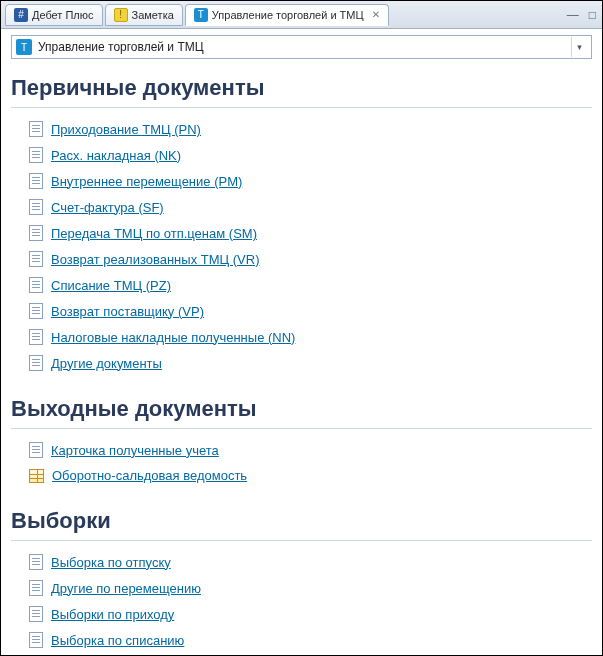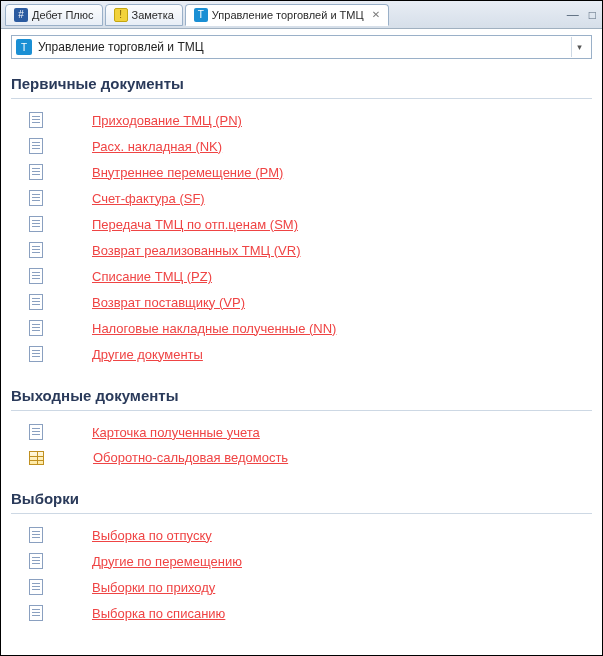--- a/index.html
+++ b/index.html
@@ -79,38 +79,37 @@
   display: flex; align-items: center; justify-content: center;
   color: #555;
   font-size: 9px;
 }
 .content {
   padding: 0 10px 10px 10px;
   height: calc(656px - 28px - 40px);
   overflow: hidden;
 }
 .section-title {
-  font-size: 15px;
+  font-size: 22px;
   font-weight: bold;
   color: #2a3a5a;
   padding: 8px 0 6px 0;
   border-bottom: 1px solid #cdd8e4;
   margin-bottom: 8px;
 }
 .link-list { margin-left: 18px; margin-bottom: 12px; }
 .link-item {
   display: flex;
   align-items: center;
   gap: 8px;
   padding: 5px 0;
 }
 .link-item a {
-  color: #ef4444;
+  color: #0369a1;
   font-size: 13px;
-  margin-left: 41px;
 }
 .doc-icon {
   width: 14px; height: 16px;
   border: 1px solid #8aa0c0;
   background: #fff;
   position: relative;
 }
 .doc-icon::before {
   content:"";
   position:absolute;

